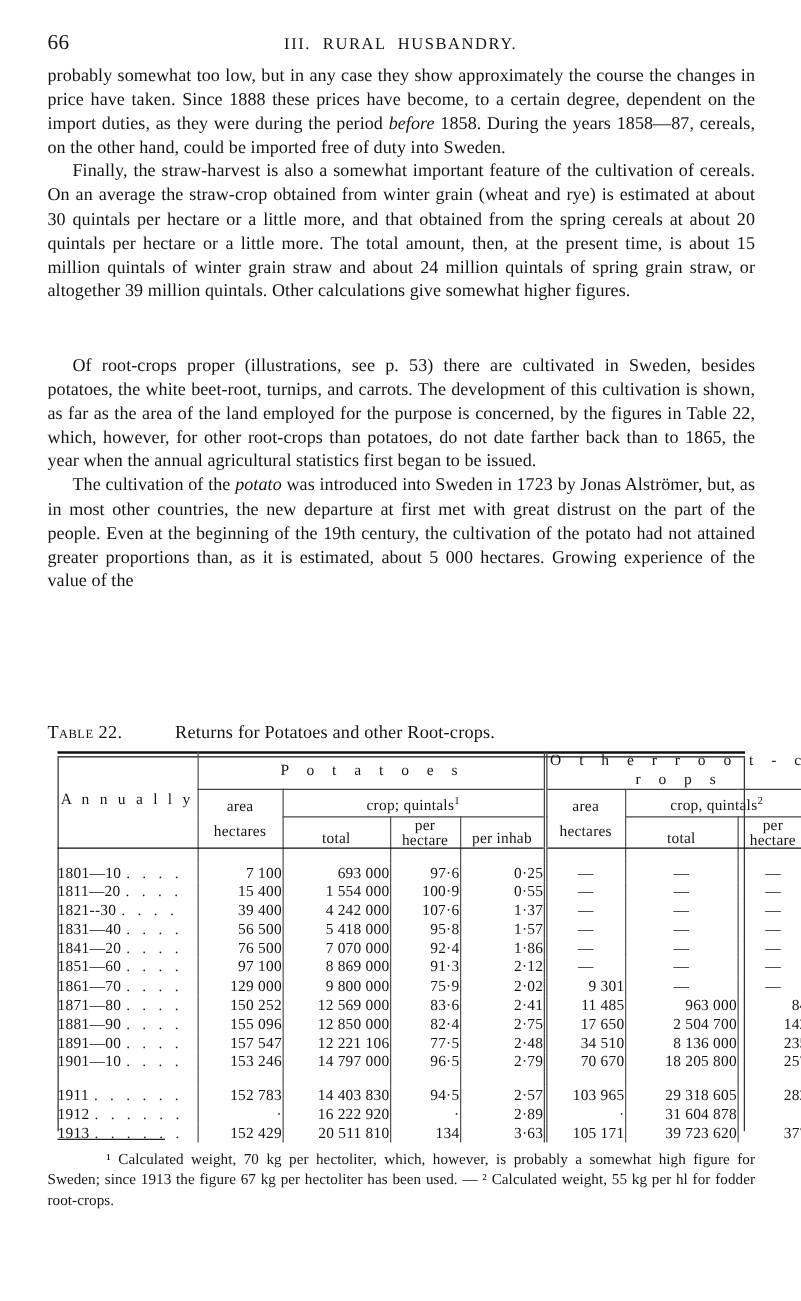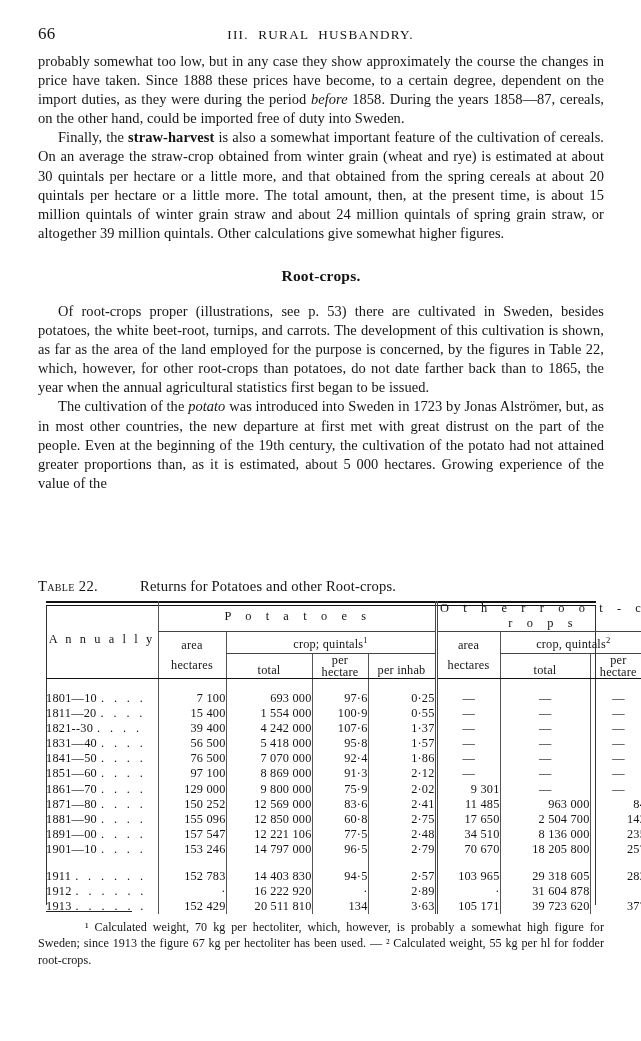--- a/index.html
+++ b/index.html
@@ -60,21 +60,21 @@
   p.para {
     margin: 0;
     font-size: 14.45px;
     line-height: 19.1px;
     text-align: justify;
     text-justify: inter-word;
     letter-spacing: .06px;
   }
   p.indent { text-indent: 20px; }
   i.it { font-style: italic; }
-  b.bd { font-weight: bold; letter-spacing: .1px; }
+  b.bd { font-weight: normal; letter-spacing: .1px; }
 
   h2.section {
     margin: 0;
     font-size: 15.5px;
     font-weight: bold;
     text-align: center;
     letter-spacing: .2px;
   }
   .sec-gap-top { height: 24px; }
   .sec-gap-bot { height: 17px; }
@@ -219,21 +219,20 @@
     <div class="runtitle">III.   RURAL HUSBANDRY.</div>
   </div>
 
   <div class="body">
 
     <p class="para"><span>probably somewhat too low, but in any case they show approximately the course the changes in price have taken. Since 1888 these prices have become, to a certain degree, dependent on the import duties, as they were during the period </span><i class="it">before</i><span> 1858. During the years 1858—87, cereals, on the other hand, could be imported free of duty into Sweden.</span></p>
 
     <p class="para indent"><span>Finally, the </span><b class="bd">straw-harvest</b><span> is also a somewhat important feature of the cultivation of cereals. On an average the straw-crop obtained from winter grain (wheat and rye) is estimated at about 30 quintals per hectare or a little more, and that obtained from the spring cereals at about 20 quintals per hectare or a little more. The total amount, then, at the present time, is about 15 million quintals of winter grain straw and about 24 million quintals of spring grain straw, or altogether 39 million quintals. Other calculations give somewhat higher figures.</span></p>
 
     <div class="sec-gap-top"></div>
-    <h2 class="section">Root-crops.</h2>
     <div class="sec-gap-bot"></div>
 
     <p class="para indent">Of root-crops proper (illustrations, see p. 53) there are cultivated in Sweden, besides potatoes, the white beet-root, turnips, and carrots. The development of this cultivation is shown, as far as the area of the land employed for the purpose is concerned, by the figures in Table 22, which, however, for other root-crops than potatoes, do not date farther back than to 1865, the year when the annual agricultural statistics first began to be issued.</p>
 
     <p class="para indent"><span>The cultivation of the </span><i class="it">potato</i><span> was introduced into Sweden in 1723 by Jonas Alströmer, but, as in most other countries, the new departure at first met with great distrust on the part of the people. Even at the beginning of the 19th century, the cultivation of the potato had not attained greater proportions than, as it is estimated, about 5 000 hectares. Growing experience of the value of the</span></p>
   </div>
 
   <div class="tbl-caption">
     <span class="lbl">Table 22.</span><span class="ttl">Returns for Potatoes and other Root-crops.</span>
   </div>
@@ -345,21 +344,21 @@
             <td class="yr"><span>1831—40</span><span class="dots">. . . .</span></td>
             <td class="num vl">56 500</td>
             <td class="num vl">5 418 000</td>
             <td class="num vl">95·8</td>
             <td class="num vl">1·57</td>
             <td class="ctr vl2">—</td>
             <td class="ctr vl">—</td>
             <td class="ctr vl">—</td>
           </tr>
           <tr class="d">
-            <td class="yr"><span>1841—50</span><span class="dots">. . . .</span></td>
+            <td class="yr"><span>1841—20</span><span class="dots">. . . .</span></td>
             <td class="num vl">76 500</td>
             <td class="num vl">7 070 000</td>
             <td class="num vl">92·4</td>
             <td class="num vl">1·86</td>
             <td class="ctr vl2">—</td>
             <td class="ctr vl">—</td>
             <td class="ctr vl">—</td>
           </tr>
           <tr class="d">
             <td class="yr"><span>1851—60</span><span class="dots">. . . .</span></td>
@@ -388,21 +387,21 @@
             <td class="num vl">83·6</td>
             <td class="num vl">2·41</td>
             <td class="num vl2">11 485</td>
             <td class="num vl">963 000</td>
             <td class="num vl">84</td>
           </tr>
           <tr class="d">
             <td class="yr"><span>1881—90</span><span class="dots">. . . .</span></td>
             <td class="num vl">155 096</td>
             <td class="num vl">12 850 000</td>
-            <td class="num vl">60·8</td>
+            <td class="num vl">82·4</td>
             <td class="num vl">2·75</td>
             <td class="num vl2">17 650</td>
             <td class="num vl">2 504 700</td>
             <td class="num vl">142</td>
           </tr>
           <tr class="d">
             <td class="yr"><span>1891—00</span><span class="dots">. . . .</span></td>
             <td class="num vl">157 547</td>
             <td class="num vl">12 221 106</td>
             <td class="num vl">77·5</td>

